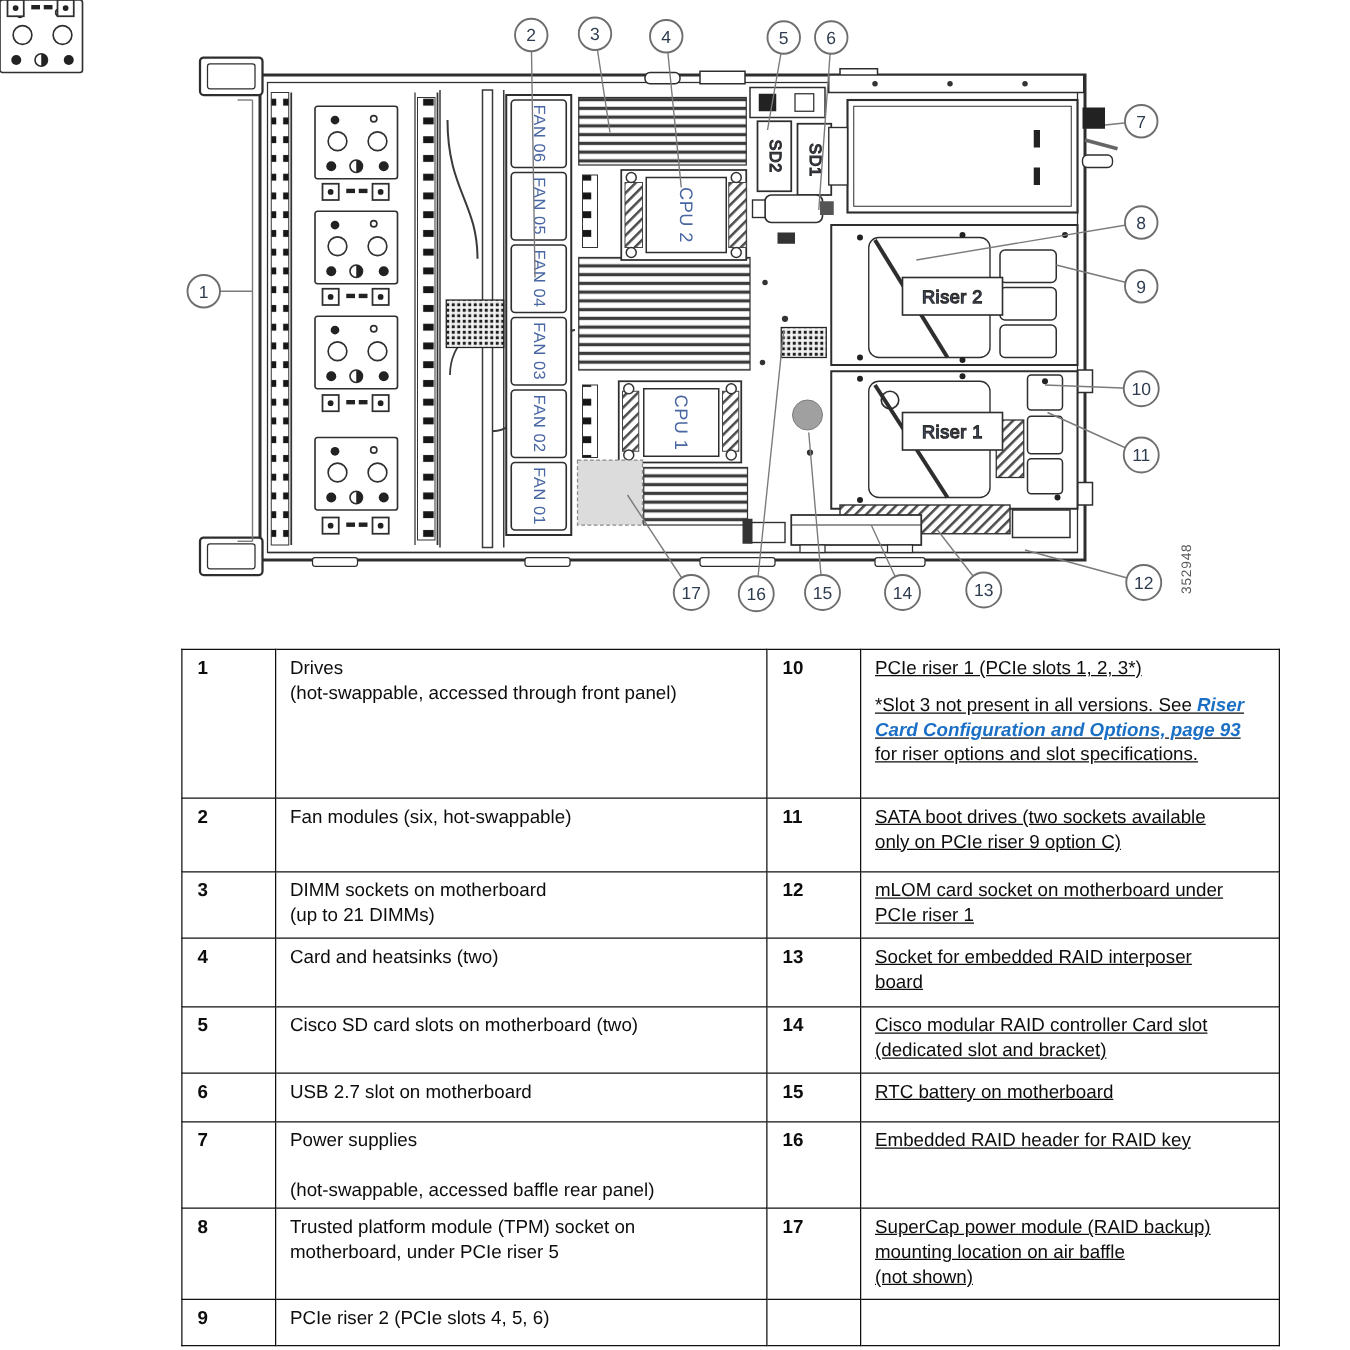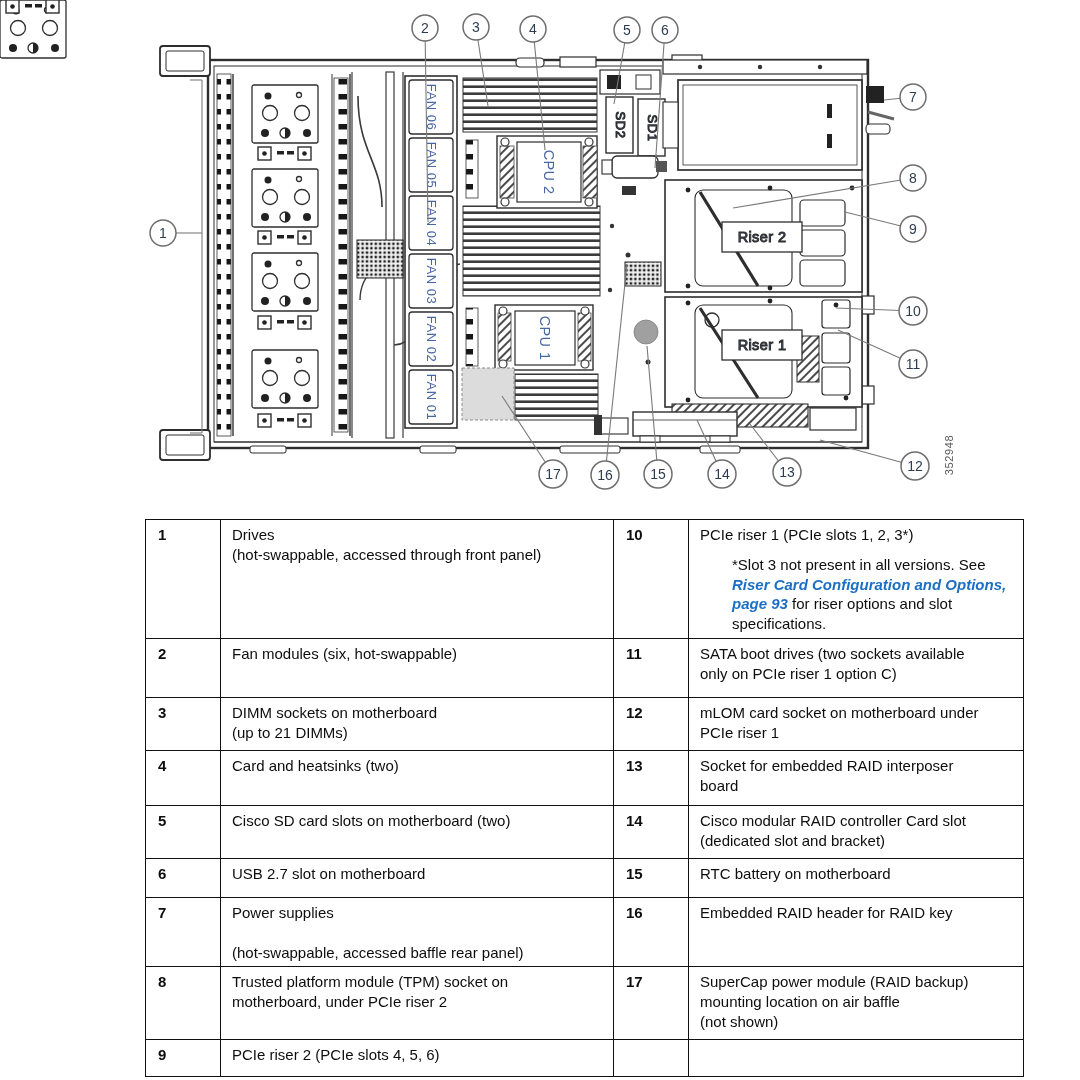--- a/index.html
+++ b/index.html
@@ -11,23 +11,23 @@
   .callout-num{fill:#2e3c50;font-size:14px;}
   .figid{fill:#5a5a5a;font-size:11px;letter-spacing:.6px;}
 
   
   #legend{position:absolute;left:145px;top:519px;width:792px;border-collapse:collapse;table-layout:fixed;}
   #legend td{border:1.6px solid #111;vertical-align:top;padding:5px 9px 4px 11px;
              font-size:15px;line-height:1.32;color:#0d0d0d;}
   #legend td.num{font-weight:bold;padding-left:12px;width:53px;}
   #legend td.d1{width:372px;}
   #legend td.num2{width:53px;}
-  #legend td.d2{width:314px;}
+  #legend td.d2{width:314px;text-decoration:underline;}
   .pre{white-space:pre-line;}
-  .note{margin-top:10px;margin-left:32px;}
+  .note{margin-top:10px;}
   .doclink{color:#1b6fc4;font-weight:bold;font-style:italic;}
   tr.h1{height:119px;} tr.h2{height:59px;} tr.h3{height:53px;} tr.h4{height:55px;}
   tr.h5{height:53px;} tr.h6{height:39px;} tr.h7{height:63px;} tr.h8{height:73px;} tr.h9{height:37px;}
 </style>
 </head>
 <body>
 
 <div id="stage">
 
 <svg width="1080" height="512" viewBox="0 0 1080 512" style="position:absolute;left:0;top:0;">
@@ -364,21 +364,21 @@
     <td class="d2">
       <div>PCIe riser 1 (PCIe slots 1, 2, 3*)</div>
       <div class="note"><span>*Slot 3 not present in all versions. See </span><span class="doclink">Riser Card Configuration and Options, page 93</span><span> for riser options and slot specifications.</span></div>
     </td>
   </tr>
   <tr class="h2">
     <td class="num"><span>2</span></td>
     <td class="d1"><span class="pre">Fan modules (six, hot-swappable)</span></td>
     <td class="num num2"><span>11</span></td>
     <td class="d2"><span class="pre">SATA boot drives (two sockets available
-only on PCIe riser 1 option C)</span></td>
+only on PCIe riser 9 option C)</span></td>
   </tr>
   <tr class="h3">
     <td class="num"><span>3</span></td>
     <td class="d1"><span class="pre">DIMM sockets on motherboard
 (up to 21 DIMMs)</span></td>
     <td class="num num2"><span>12</span></td>
     <td class="d2"><span class="pre">mLOM card socket on motherboard under
 PCIe riser 1</span></td>
   </tr>
   <tr class="h4">
@@ -405,21 +405,21 @@
     <td class="num"><span>7</span></td>
     <td class="d1"><span class="pre">Power supplies
 
 (hot-swappable, accessed baffle rear panel)</span></td>
     <td class="num num2"><span>16</span></td>
     <td class="d2"><span class="pre">Embedded RAID header for RAID key</span></td>
   </tr>
   <tr class="h8">
     <td class="num"><span>8</span></td>
     <td class="d1"><span class="pre">Trusted platform module (TPM) socket on
-motherboard, under PCIe riser 2</span></td>
+motherboard, under PCIe riser 5</span></td>
     <td class="num num2"><span>17</span></td>
     <td class="d2"><span class="pre">SuperCap power module (RAID backup)
 mounting location on air baffle
 (not shown)</span></td>
   </tr>
   <tr class="h9">
     <td class="num"><span>9</span></td>
     <td class="d1"><span class="pre">PCIe riser 2 (PCIe slots 4, 5, 6)</span></td>
     <td class="num num2"><span></span></td>
     <td class="d2"><span class="pre"></span></td>

